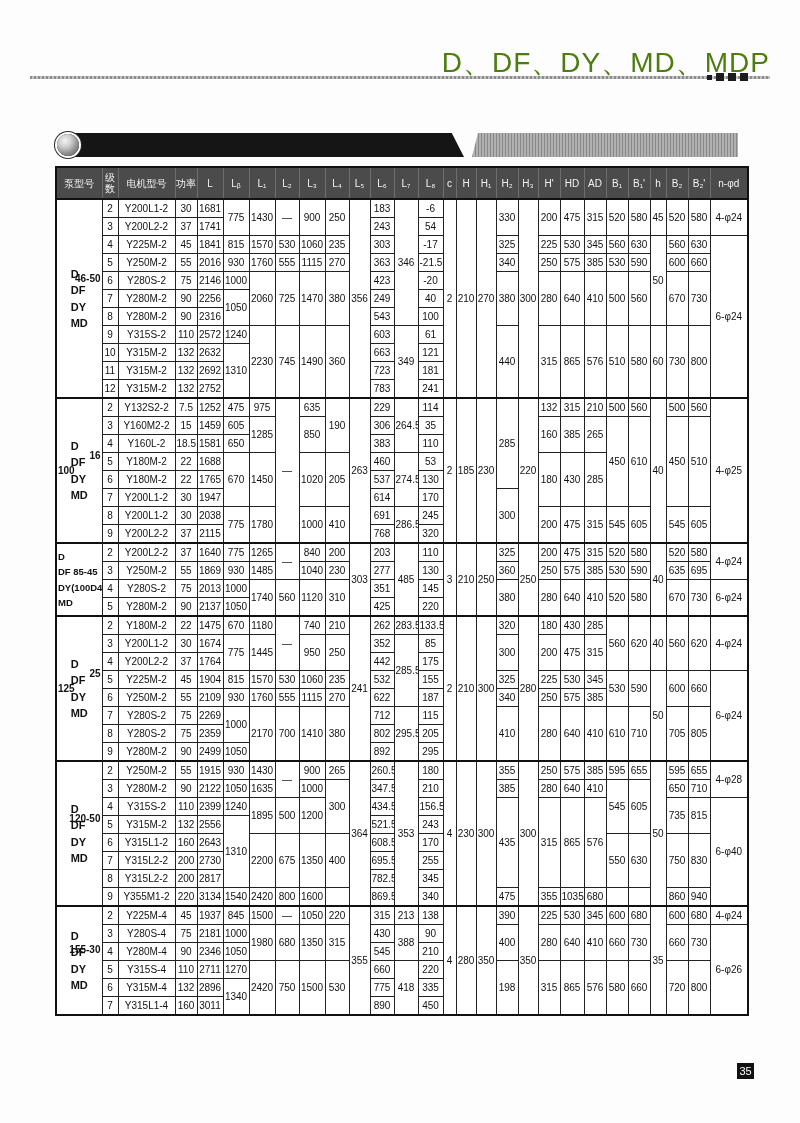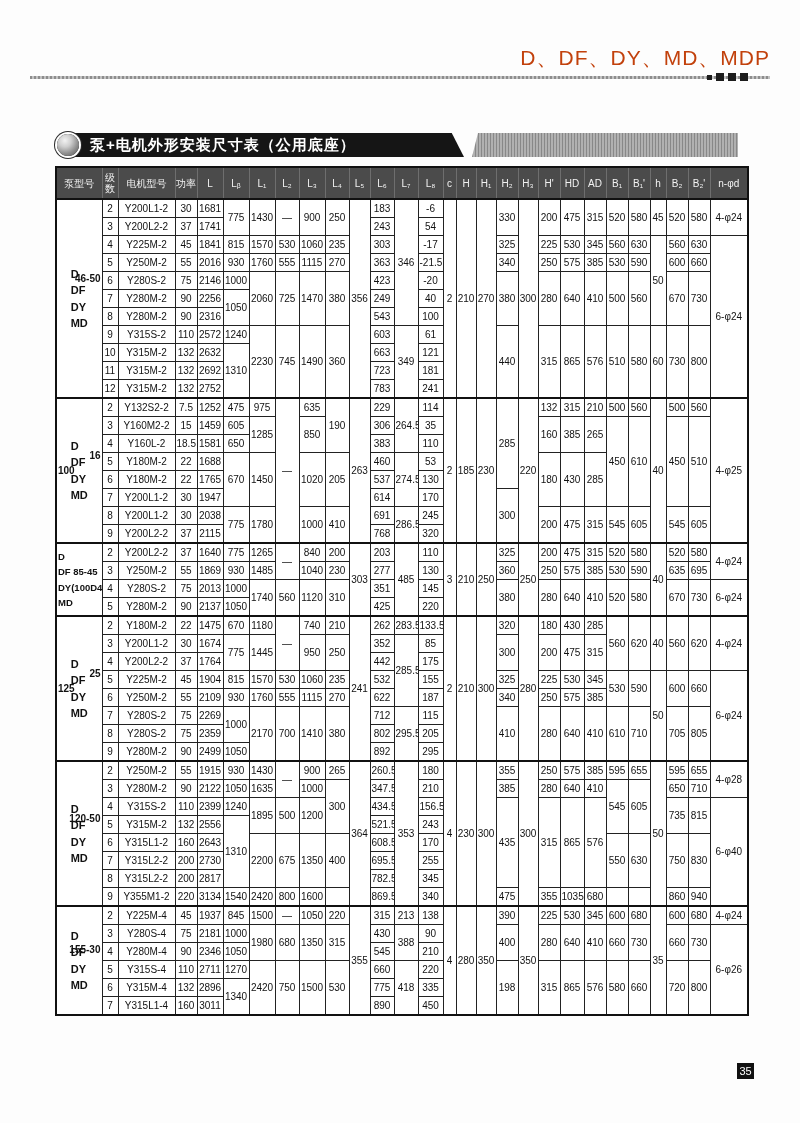--- a/index.html
+++ b/index.html
@@ -5,21 +5,21 @@
   html,body{margin:0;padding:0;}
   body{
     width:800px;height:1123px;position:relative;overflow:hidden;
     background:var(--page-bg,#fdfdfd);
     font-family:"Liberation Sans","DejaVu Sans",sans-serif;
     color:#1b1b1b;
   }
   
   .tophead{
     position:absolute;top:44px;right:30px;
-    font-size:21px;letter-spacing:1px;color:#c2410c;font-weight:500;
+    font-size:28px;letter-spacing:1px;color:#4d7c0f;font-weight:500;
     white-space:nowrap;
     margin-left:44px;
   }
   .headrule{
     position:absolute;top:76px;left:30px;width:740px;height:3px;
     background:repeating-linear-gradient(90deg,#8d8d8d 0 2px,#c2c2c2 2px 4px);
   }
   .headrule-marks{position:absolute;top:-3px;right:22px;display:flex;align-items:center;gap:4px;}
   .headrule-marks i{display:block;background:#1c1c1c;}
   .headrule-marks i:nth-child(1){width:5px;height:5px;}
@@ -88,21 +88,20 @@
       <i></i>
       <i></i>
       <i></i>
     </span>
 </div>
 
 <div class="titlebar">
   <div class="black"></div>
   <div class="tail"></div>
   <span class="sphere"></span>
-  <span class="txt">泵+电机外形安装尺寸表（公用底座）</span>
 </div>
 
 <table>
   <colgroup>
       <col style="width: 46px;">
       <col style="width: 16px;">
       <col style="width: 57px;">
       <col style="width: 22px;">
       <col style="width: 26px;">
       <col style="width: 26px;">

